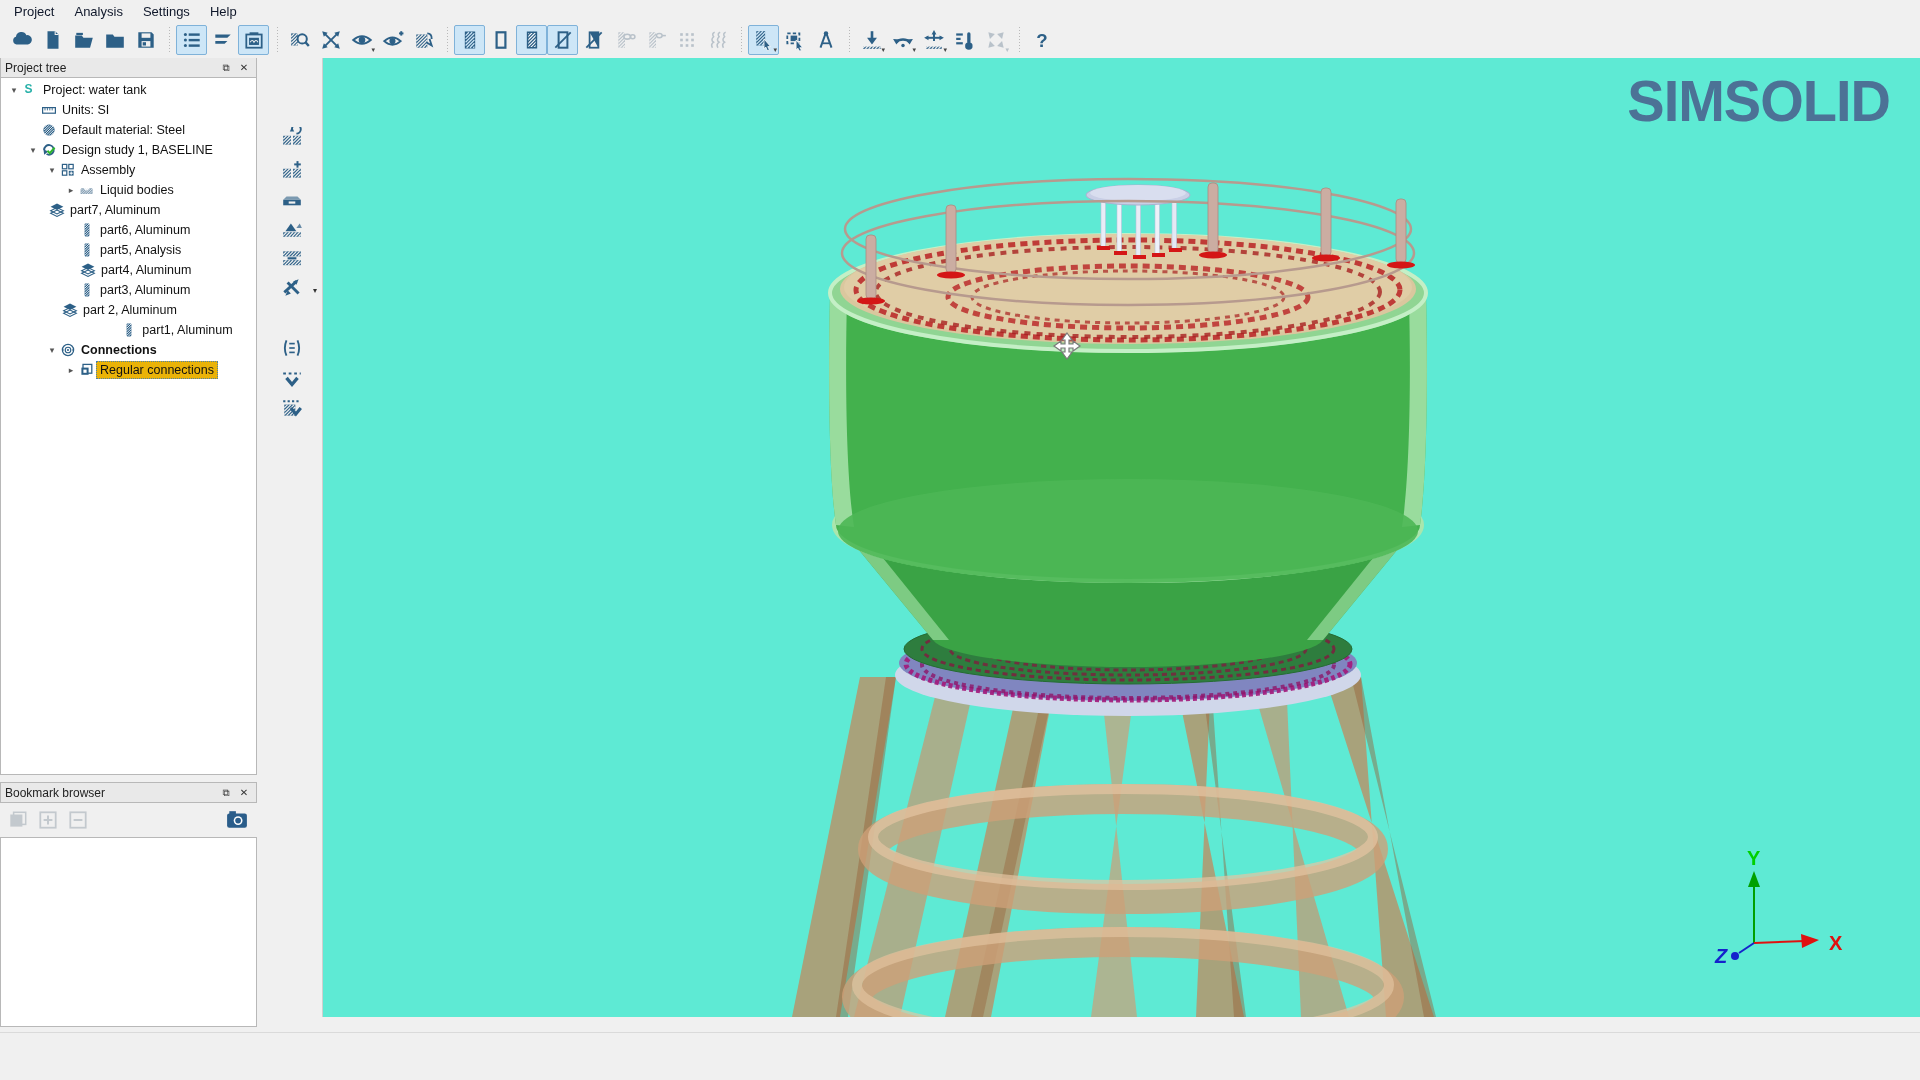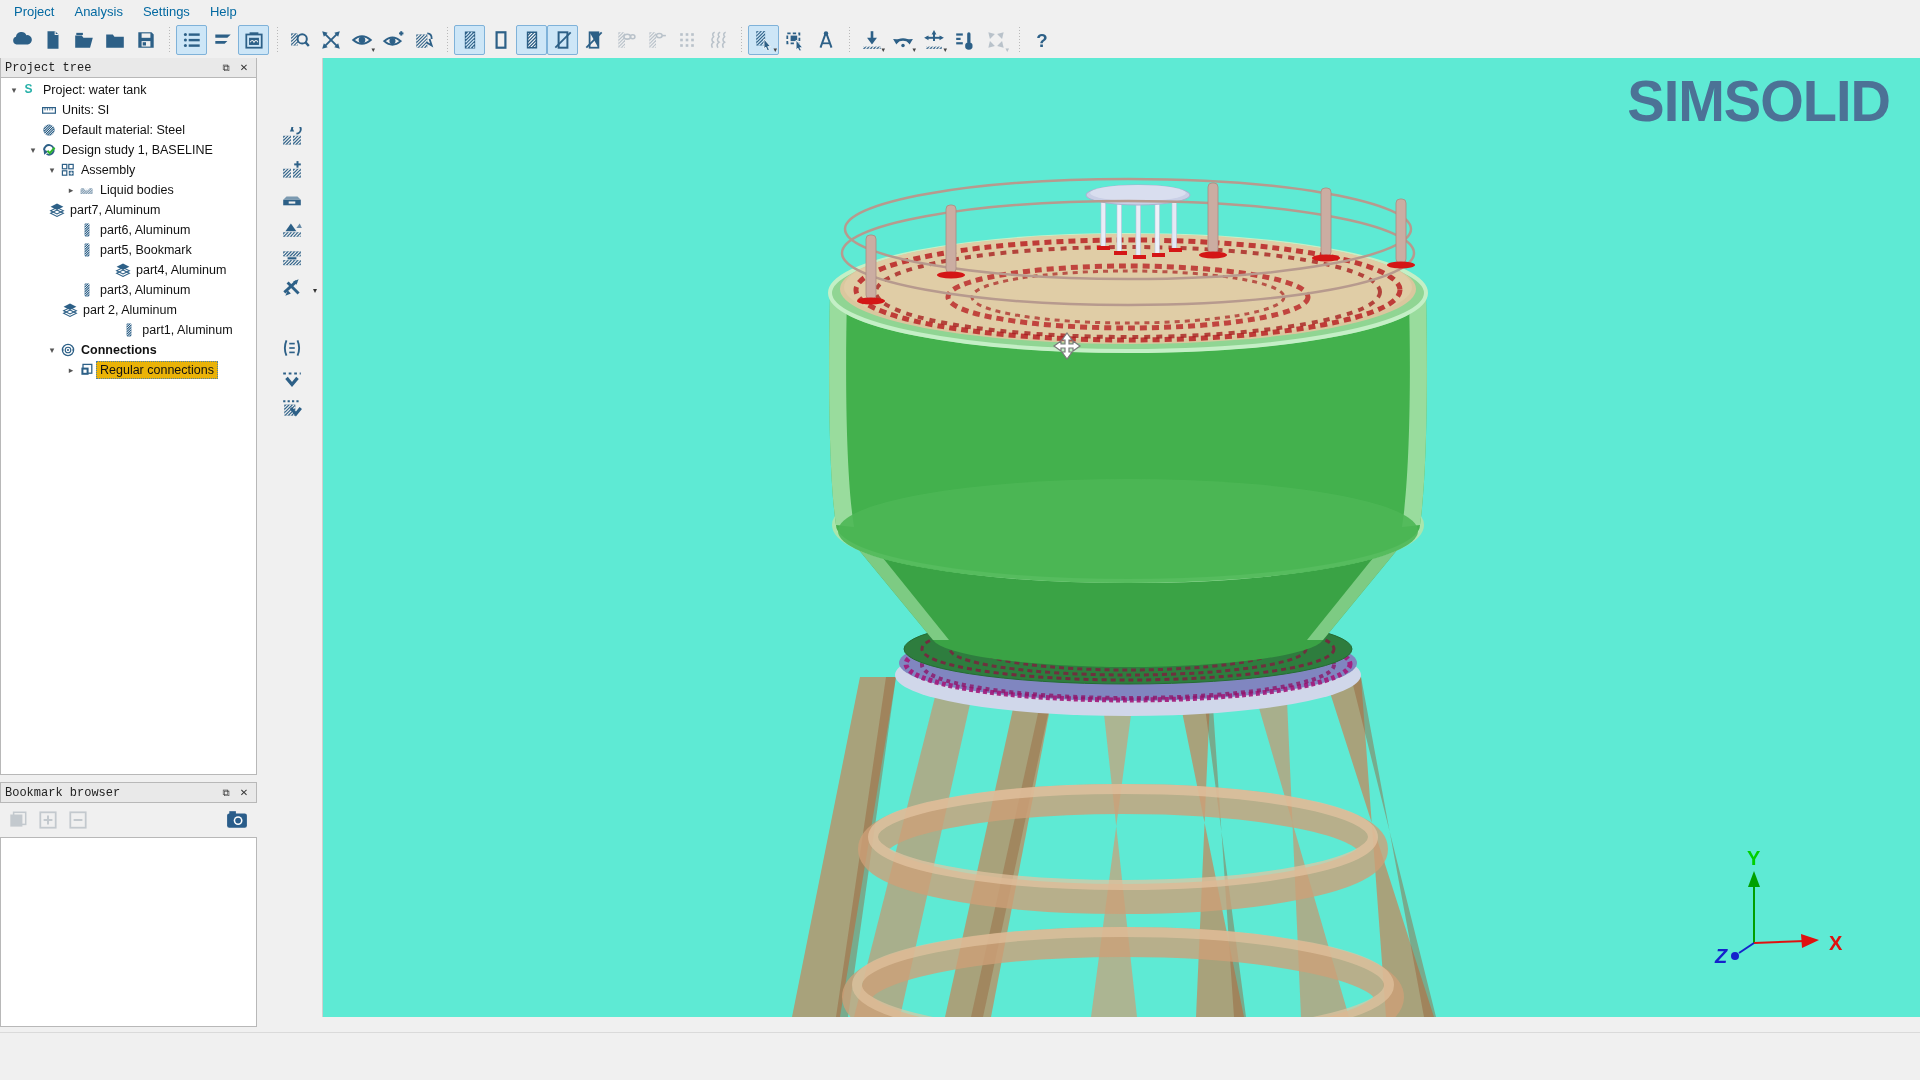--- a/index.html
+++ b/index.html
@@ -2,41 +2,41 @@
 <html><head>
 <meta charset="utf-8">
 <style>
   * { margin:0; padding:0; box-sizing:border-box; }
   html,body { width:1920px; height:1080px; overflow:hidden;
     font-family:"Liberation Sans", sans-serif; background:#f0f0f0; }
 
   
   #menubar { position:absolute; left:0; top:0; width:1920px; height:22px;
     background:#f0f0f0; display:flex; align-items:center; padding-left:4px; z-index:30;}
-  .menu-item { font-size:13px; color:#0369a1; padding:2px 10px; cursor:default; }
+  .menu-item { font-size:13px; color:#0f172a; padding:2px 10px; cursor:default; }
 
   
   #toolbar { position:absolute; left:0; top:22px; width:1920px; height:36px;
     background:#f0f0f0; display:flex; align-items:center; padding-left:6px; z-index:30;}
   .tb-group { display:flex; align-items:center; margin-right:2px; }
   .tb-sep { width:5px; height:26px; margin:0 4px;
     background-image:repeating-linear-gradient(#b9b9b9 0 1px, transparent 1px 3px);
     background-size:1px 100%; background-repeat:no-repeat; background-position:center; }
   .tb-btn { width:31px; height:30px; display:flex; align-items:center; justify-content:center;
     border:1px solid transparent; border-radius:2px; position:relative; color:#2d6087; }
   .tb-btn.active { background:#cde6f7; border-color:#7fb2d9; }
   .tb-btn.disabled { color:#b9c2ca; }
   .tb-btn .caret { position:absolute; right:1px; bottom:1px; font-size:7px; color:#444; line-height:7px;}
   .tb-btn.disabled .caret{ color:#b9c2ca; }
   .ic { display:block; }
 
   
   .panel-title { height:21px; background:#e9e9e9; border:1px solid #b8b8b8;
     display:flex; align-items:center; font-size:12px; color:#222; padding:0 4px; }
-  .panel-title .pt-label { flex:1;font-family:Liberation Mono, monospace; }
+  .panel-title .pt-label { flex:1; }
   .pt-btn { width:16px; height:14px; display:flex; align-items:center; justify-content:center;
     font-size:10px; color:#333; margin-left:2px; }
   #project-tree-panel { position:absolute; left:0; top:57px; width:257px; height:718px; }
   #tree-body { position:absolute; left:0; top:21px; width:257px; height:697px;
     background:#fff; border:1px solid #b8b8b8; border-top:none; overflow:hidden; padding-top:2px;}
   .tree-row { height:20px; display:flex; align-items:center; font-size:12.5px; color:#111;
     white-space:nowrap; }
   .tree-chev { width:14px; text-align:center; font-size:9px; color:#555; flex:none;}
   .tree-ico { width:18px; height:16px; flex:none; display:flex; align-items:center; justify-content:center;}
   .tree-label { padding:1px 3px; border:1px solid transparent; }
@@ -526,23 +526,23 @@
             <line x1="7" y1="2" x2="7" y2="2" stroke="#fff" stroke-width="1.1"></line>
             <line x1="7" y1="5" x2="10" y2="2" stroke="#fff" stroke-width="1.1"></line>
             <line x1="7" y1="8" x2="13" y2="2" stroke="#fff" stroke-width="1.1"></line>
             <line x1="7" y1="11" x2="13" y2="5" stroke="#fff" stroke-width="1.1"></line>
             <line x1="7" y1="14" x2="13" y2="8" stroke="#fff" stroke-width="1.1"></line>
             <line x1="7" y1="17" x2="13" y2="11" stroke="#fff" stroke-width="1.1"></line>
             <line x1="9" y1="18" x2="13" y2="14" stroke="#fff" stroke-width="1.1"></line>
             <line x1="12" y1="18" x2="13" y2="17" stroke="#fff" stroke-width="1.1"></line>
           </svg>
         </span>
-        <span class="tree-label">part5, Bookmark</span>
-      </div>
-      <div class="tree-row" style="padding-left: 64px; margin-left: 35px;">
+        <span class="tree-label">part5, Analysis</span>
+      </div>
+      <div class="tree-row" style="padding-left: 64px;">
         <span class="tree-chev"></span>
         <span class="tree-ico" style="color: rgb(45, 96, 135);">
           <svg class="ic" viewBox="0 0 20 20" width="16" height="16">
             <polygon points="10,2 18,6 10,10 2,6" fill="currentColor"></polygon>
             <polygon points="10,7 18,11 10,15 2,11" fill="none" stroke="currentColor" stroke-width="1.3"></polygon>
             <polygon points="10,10 18,14 10,18 2,14" fill="none" stroke="currentColor" stroke-width="1.3"></polygon>
           </svg>
         </span>
         <span class="tree-label">part4, Aluminum</span>
       </div>

